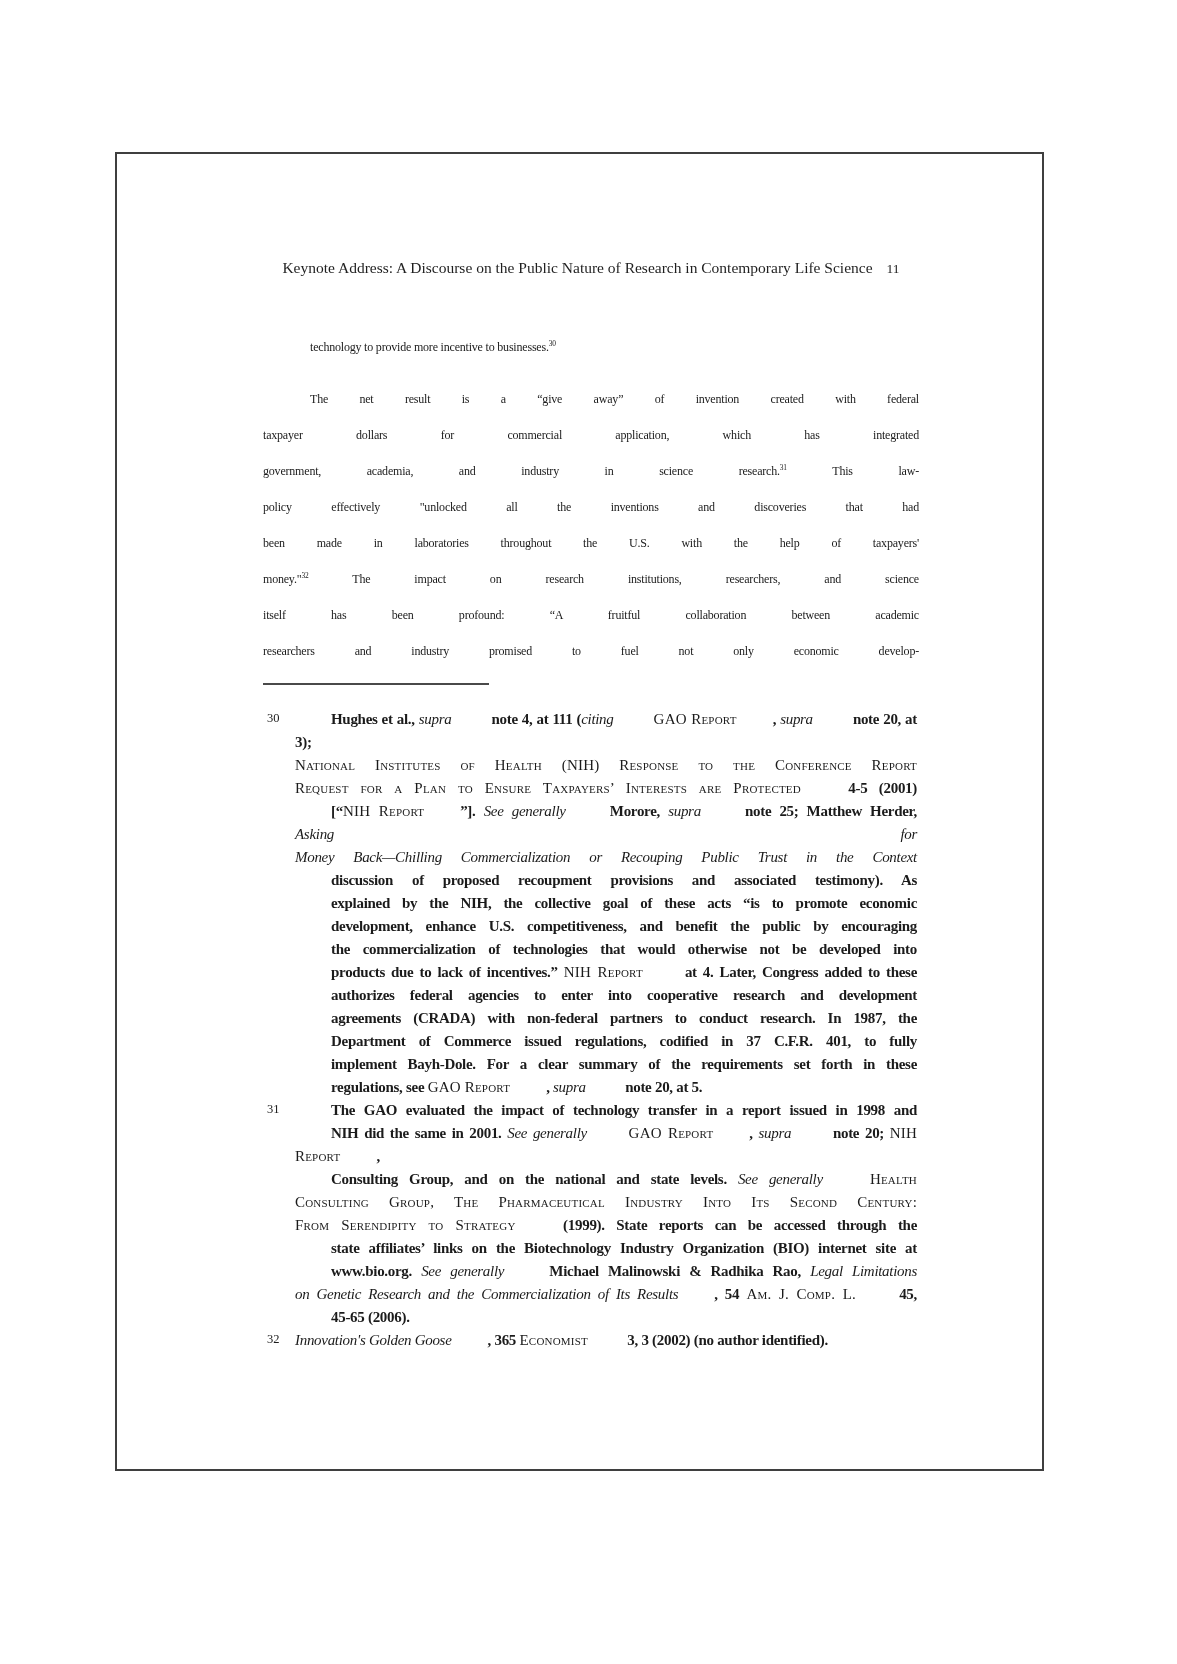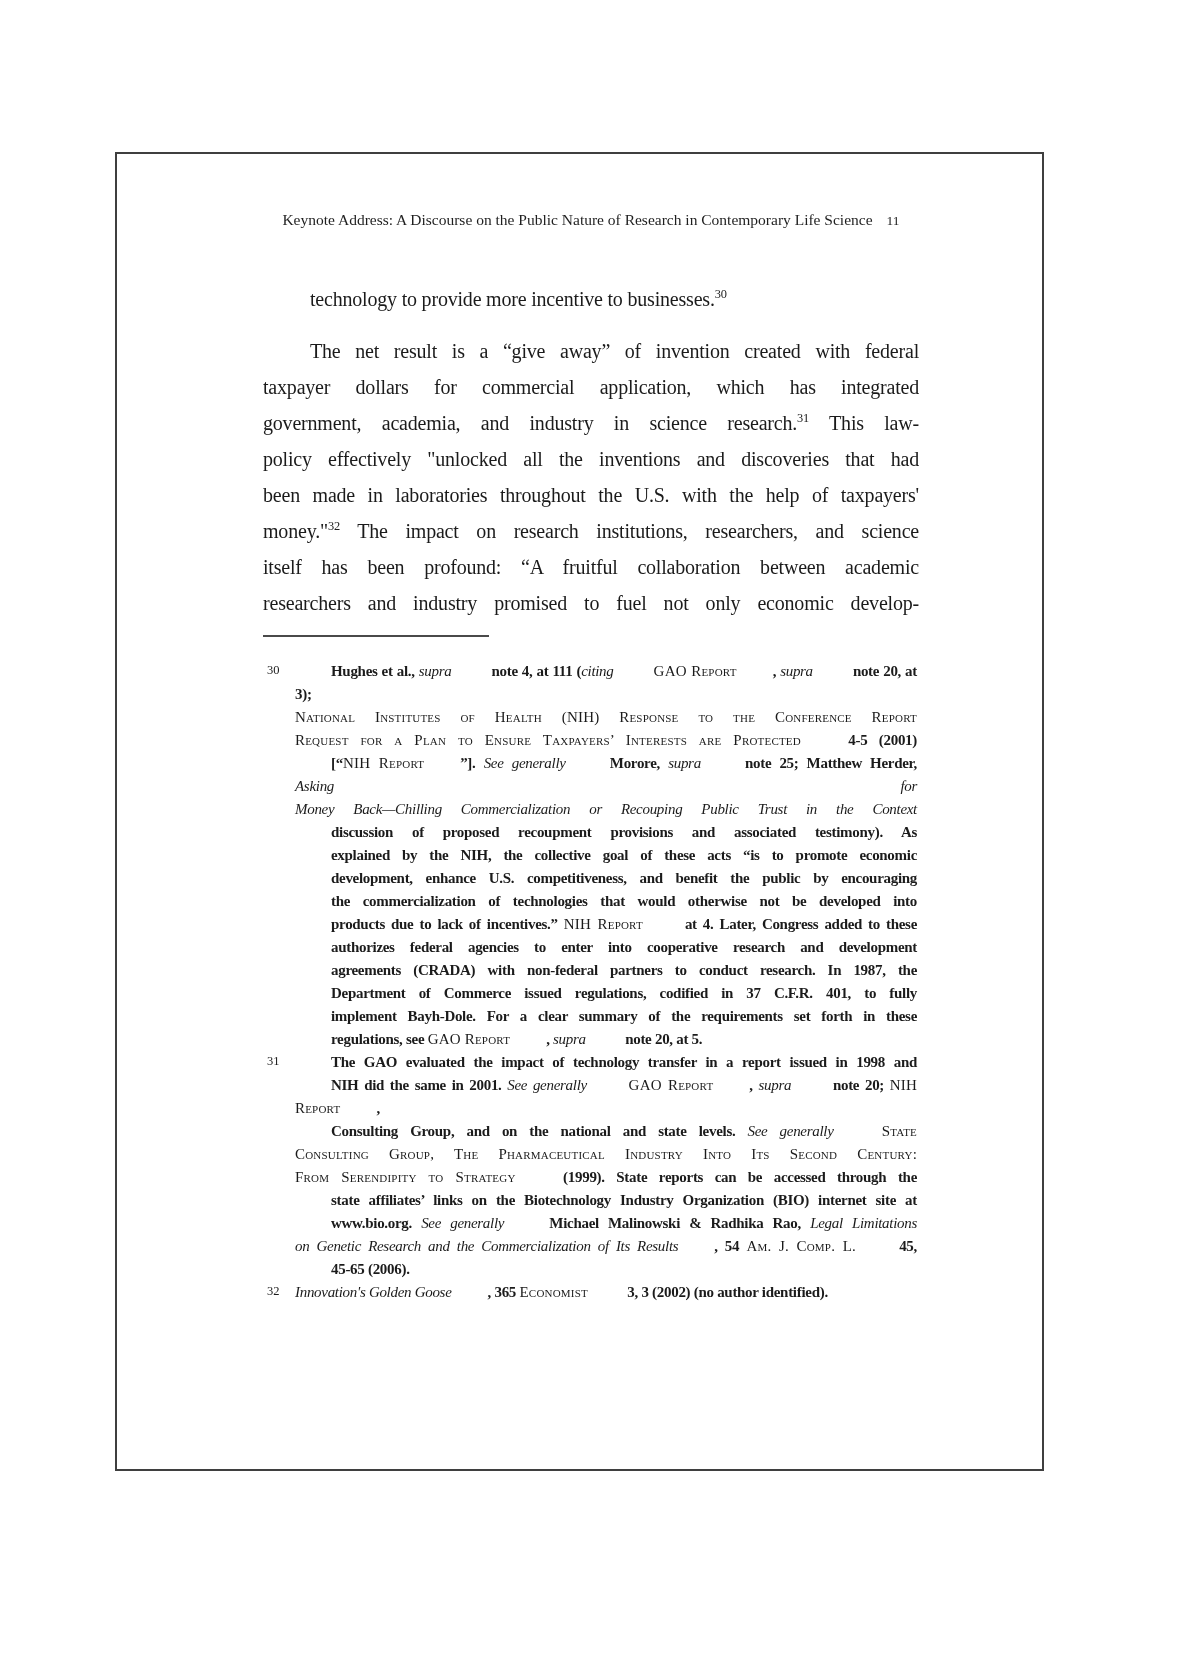--- a/index.html
+++ b/index.html
@@ -7,27 +7,27 @@
     width:1177px;height:1664px;position:relative;background:#ffffff;
     font-family:"Liberation Serif","DejaVu Serif",serif;color:#1b1b1b;
     -webkit-font-smoothing:antialiased;
   }
   .page-frame{
     position:absolute;left:115px;top:152px;width:929px;height:1319px;
     border:2px solid #3f3f3f;background:#ffffff;box-sizing:border-box;
   }
   .column{position:absolute;left:146px;top:0;width:656px;}
   .running-header{
-    margin-top:56px;text-align:center;font-size:15.5px;line-height:20px;
+    margin-top:104px;text-align:center;font-size:15.5px;line-height:20px;
     white-space:nowrap;color:#1f1f1f;
   }
   .running-header .pagenum{margin-left:14px;font-size:13.5px;}
   #body-paras{margin-top:50px;}
   .body-para .line{
-    font-size:20px;line-height:36px;letter-spacing:-0.2px;
+    font-size:12px;line-height:36px;letter-spacing:-0.2px;
     text-align:justify;text-align-last:justify;
   }
   .body-para + .body-para{margin-top:16px;}
   .body-para.indent .line:first-child{text-indent:47px;}
   .line.no-j{text-align-last:left;}
   .fn-sep{margin-top:14px;width:226px;border-top:2px solid #4a4a4a;height:0;}
   #footnotes{margin-top:23px;margin-left:32px;width:622px;}
   .footnote .line{
     position:relative;font-size:15px;line-height:23px;letter-spacing:-0.3px;
     text-align:justify;text-align-last:justify;
@@ -82,21 +82,21 @@
           <div class="line"><span class="seg-r">products due to lack of incentives.” </span><span class="seg-sc">NIH Report</span><span class="seg-r"> at 4. Later, Congress added to these</span></div>
           <div class="line"><span class="seg-r">authorizes federal agencies to enter into cooperative research and development</span></div>
           <div class="line"><span class="seg-r">agreements (CRADA) with non-federal partners to conduct research. In 1987, the</span></div>
           <div class="line"><span class="seg-r">Department of Commerce issued regulations, codified in 37 C.F.R. 401, to fully</span></div>
           <div class="line"><span class="seg-r">implement Bayh-Dole. For a clear summary of the requirements set forth in these</span></div>
           <div class="line no-j"><span class="seg-r">regulations, see </span><span class="seg-sc">GAO Report</span><span class="seg-r">, </span><span class="seg-i">supra</span><span class="seg-r"> note 20, at 5.</span></div>
         </div>
         <div class="footnote">
           <div class="line"><span class="fn-num">31</span><span class="seg-r">The GAO evaluated the impact of technology transfer in a report issued in 1998 and</span></div>
           <div class="line"><span class="seg-r">NIH did the same in 2001. </span><span class="seg-i">See generally</span><span class="seg-r"> </span><span class="seg-sc">GAO Report</span><span class="seg-r">, </span><span class="seg-i">supra</span><span class="seg-r"> note 20; </span><span class="seg-sc">NIH Report</span><span class="seg-r">,</span></div>
-          <div class="line"><span class="seg-r">Consulting Group, and on the national and state levels. </span><span class="seg-i">See generally</span><span class="seg-r"> </span><span class="seg-sc">State</span></div>
+          <div class="line"><span class="seg-r">Consulting Group, and on the national and state levels. </span><span class="seg-i">See generally</span><span class="seg-r"> </span><span class="seg-sc">Health</span></div>
           <div class="line"><span class="seg-sc">Consulting Group, The Pharmaceutical Industry Into Its Second Century:</span></div>
           <div class="line"><span class="seg-sc">From Serendipity to Strategy</span><span class="seg-r"> (1999). State reports can be accessed through the</span></div>
           <div class="line"><span class="seg-r">state affiliates’ links on the Biotechnology Industry Organization (BIO) internet site at</span></div>
           <div class="line"><span class="seg-r">www.bio.org. </span><span class="seg-i">See generally</span><span class="seg-r"> Michael Malinowski &amp; Radhika Rao, </span><span class="seg-i">Legal Limitations</span></div>
           <div class="line"><span class="seg-i">on Genetic Research and the Commercialization of Its Results</span><span class="seg-r">, 54 </span><span class="seg-sc">Am. J. Comp. L.</span><span class="seg-r"> 45,</span></div>
           <div class="line no-j"><span class="seg-r">45-65 (2006).</span></div>
         </div>
         <div class="footnote">
           <div class="line no-j"><span class="fn-num">32</span><span class="seg-i">Innovation's Golden Goose</span><span class="seg-r">, 365 </span><span class="seg-sc">Economist</span><span class="seg-r"> 3, 3 (2002) (no author identified).</span></div>
         </div>

